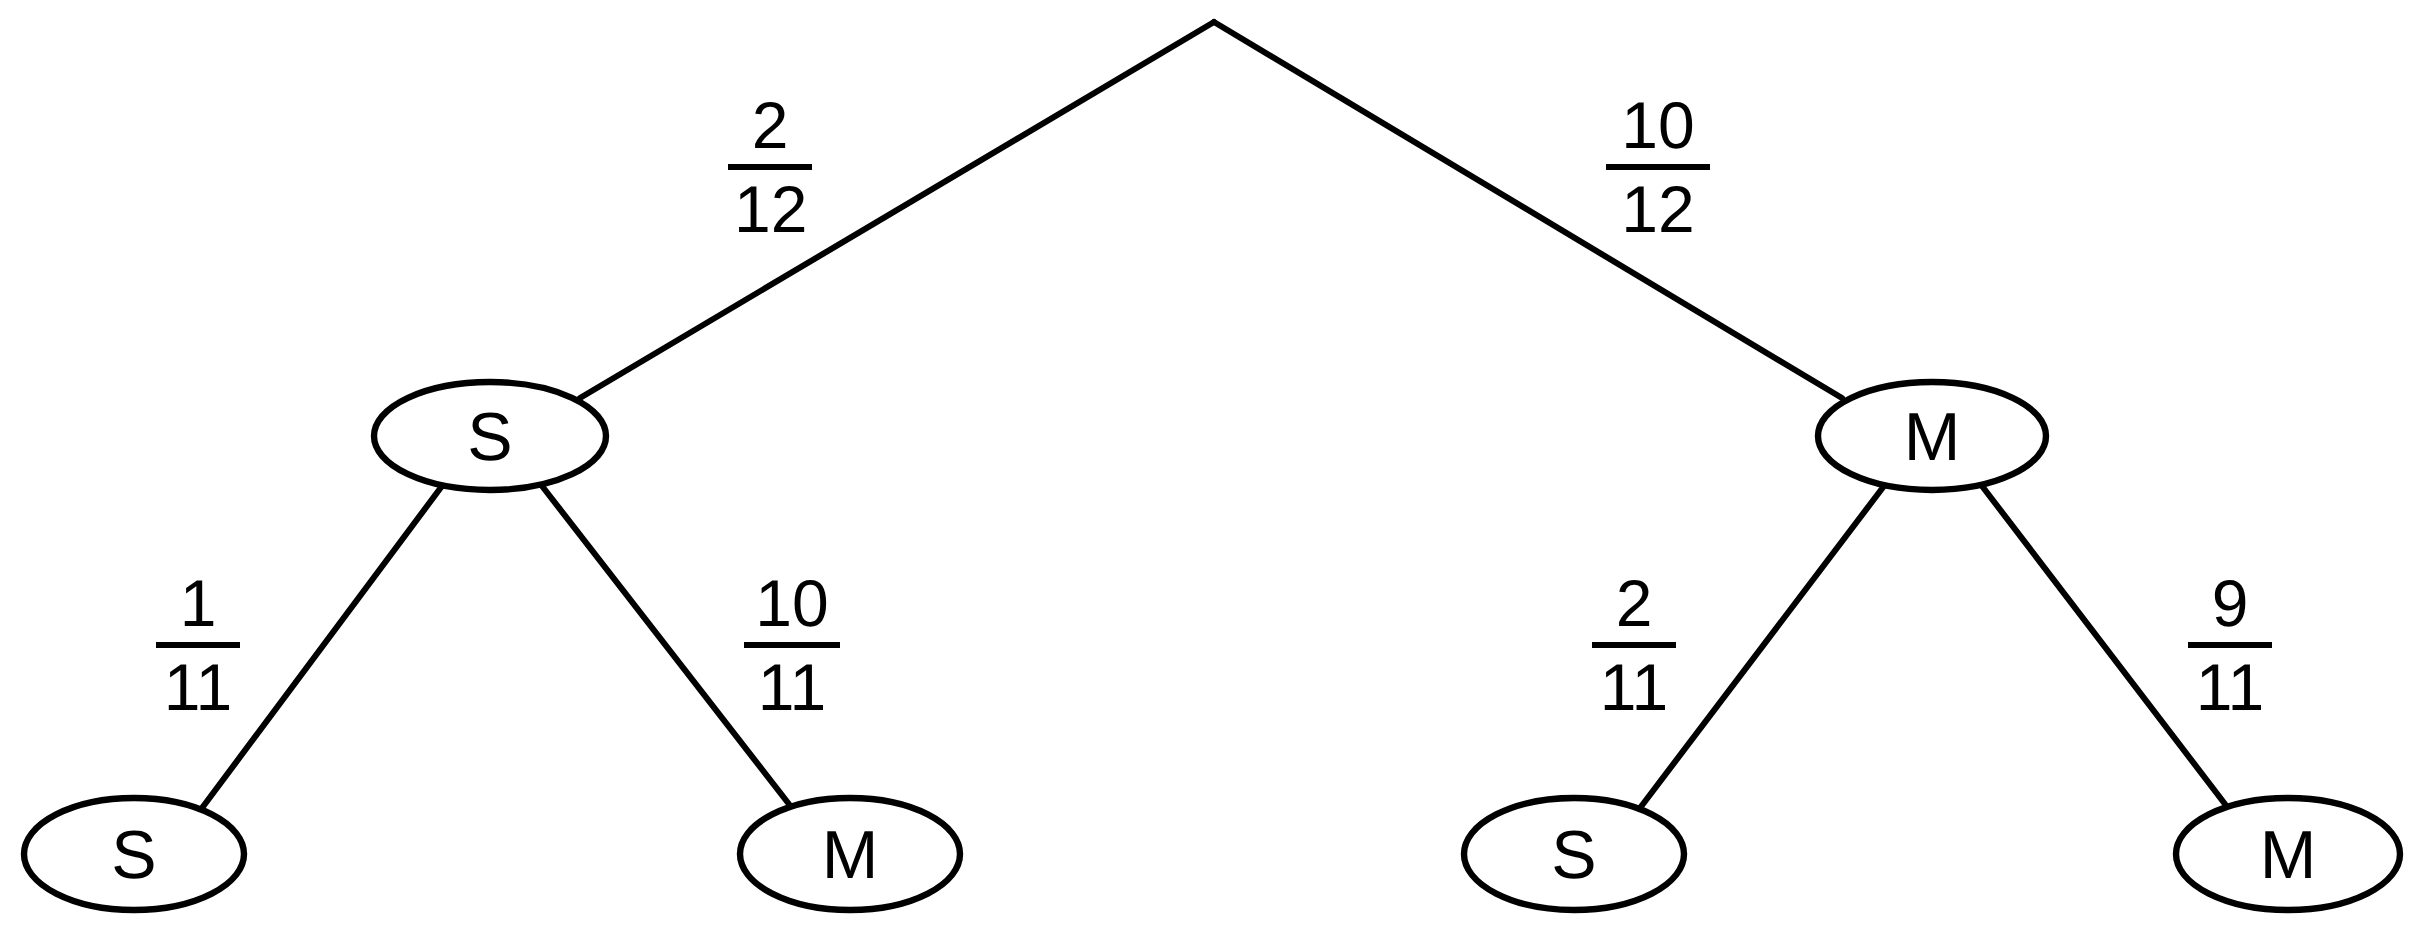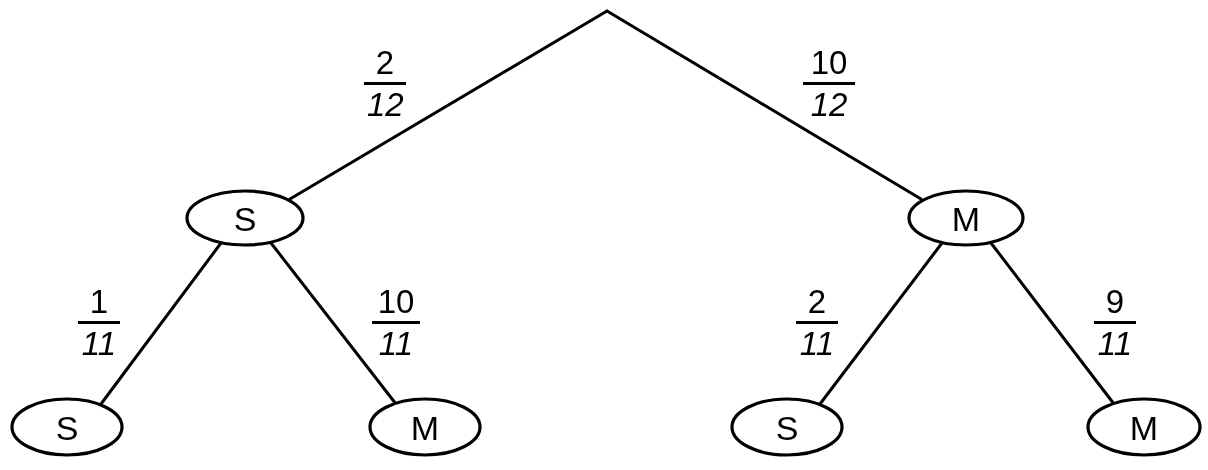--- a/index.html
+++ b/index.html
@@ -59,21 +59,20 @@
   .fraction .bar {
     display: block;
     height: 3px;
     background: #000000;
     margin: 1px auto 2px auto;
     width: 100%;
   }
   .fraction .den {
     display: block;
     padding: 1px 3px 0 3px;
-    font-style: italic;
   }
 </style>
 </head>
 <body>
 
 <div id="canvas">
 
   <svg id="tree-svg" viewBox="0 0 1208 470">
 
     <line class="branch-line" x1="607" y1="11" x2="290" y2="199"></line>

